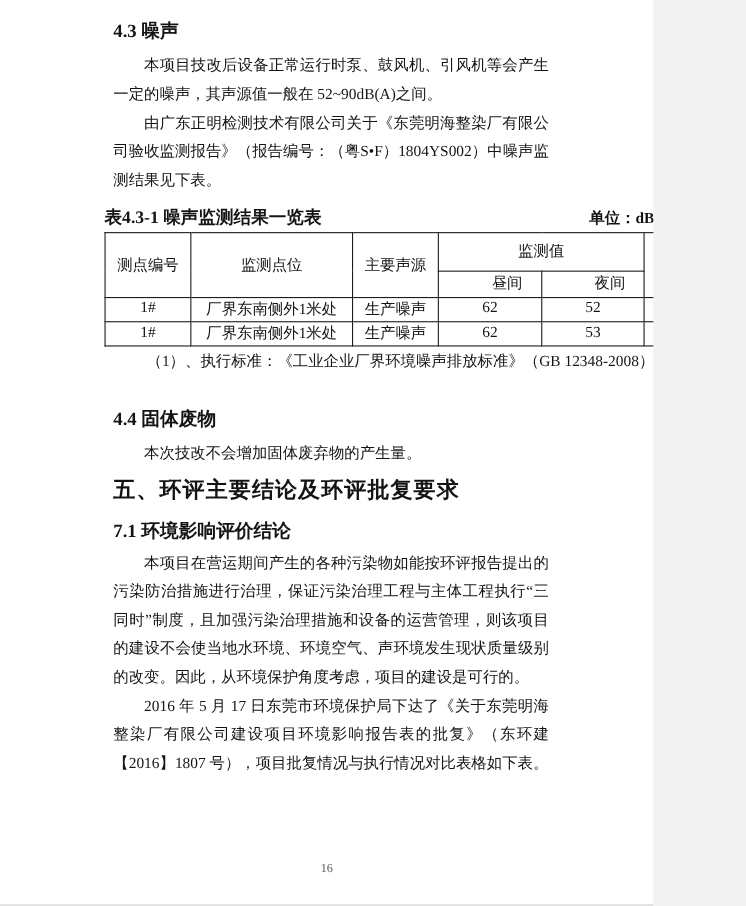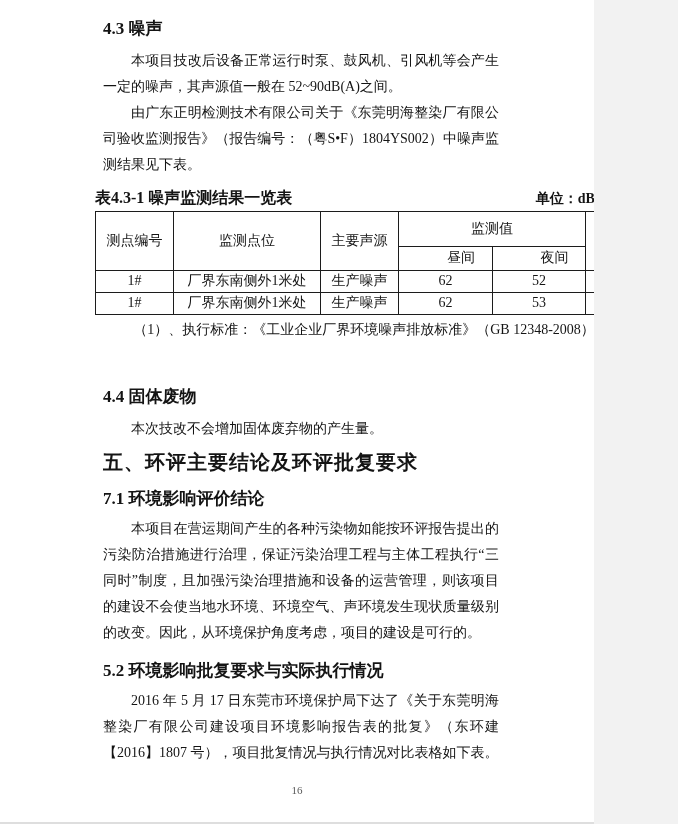--- a/index.html
+++ b/index.html
@@ -78,21 +78,21 @@
   tr.hdr-sub td { height: 21px; padding-left: 33px; }
   tr.data-row td { height: 19px; }
   .table-notes {
     width: 538px;
     margin: 4px 0 0 -8px;
     text-align: center;
     font-size: 14px;
     line-height: 1.55;
   }
   .gap-lg { height: 30px; }
-  .mt-h44 { margin-top: 16px; }
+  .mt-h44 { margin-top: 0; }
   .h-51 { margin-top: 12px; margin-bottom: 6px; }
   .h-52 { margin-top: 14px; margin-bottom: 6px; }
   .page-number {
     position: absolute;
     left: 0;
     right: 0;
     bottom: 26px;
     text-align: center;
     font-size: 11px;
     color: #5a5a5a;
@@ -159,18 +159,17 @@
   <div class="gap-lg"></div>
 
   <h2 class="h-sub mt-h44">4.4 固体废物</h2>
   <p class="body-text">本次技改不会增加固体废弃物的产生量。</p>
 
   <h1 class="h-main">五、环评主要结论及环评批复要求</h1>
 
   <h2 class="h-sub h-51">7.1 环境影响评价结论</h2>
   <p class="body-text">本项目在营运期间产生的各种污染物如能按环评报告提出的污染防治措施进行治理，保证污染治理工程与主体工程执行“三同时”制度，且加强污染治理措施和设备的运营管理，则该项目的建设不会使当地水环境、环境空气、声环境发生现状质量级别的改变。因此，从环境保护角度考虑，项目的建设是可行的。</p>
 
-  <h2 class="h-sub h-52">5.2 环境影响批复要求与实际执行情况</h2>
   <p class="body-text">2016 年 5 月 17 日东莞市环境保护局下达了《关于东莞明海整染厂有限公司建设项目环境影响报告表的批复》（东环建【2016】1807 号），项目批复情况与执行情况对比表格如下表。</p>
 
   <div class="page-number">16</div>
 
 </div>
 
 </body></html>

